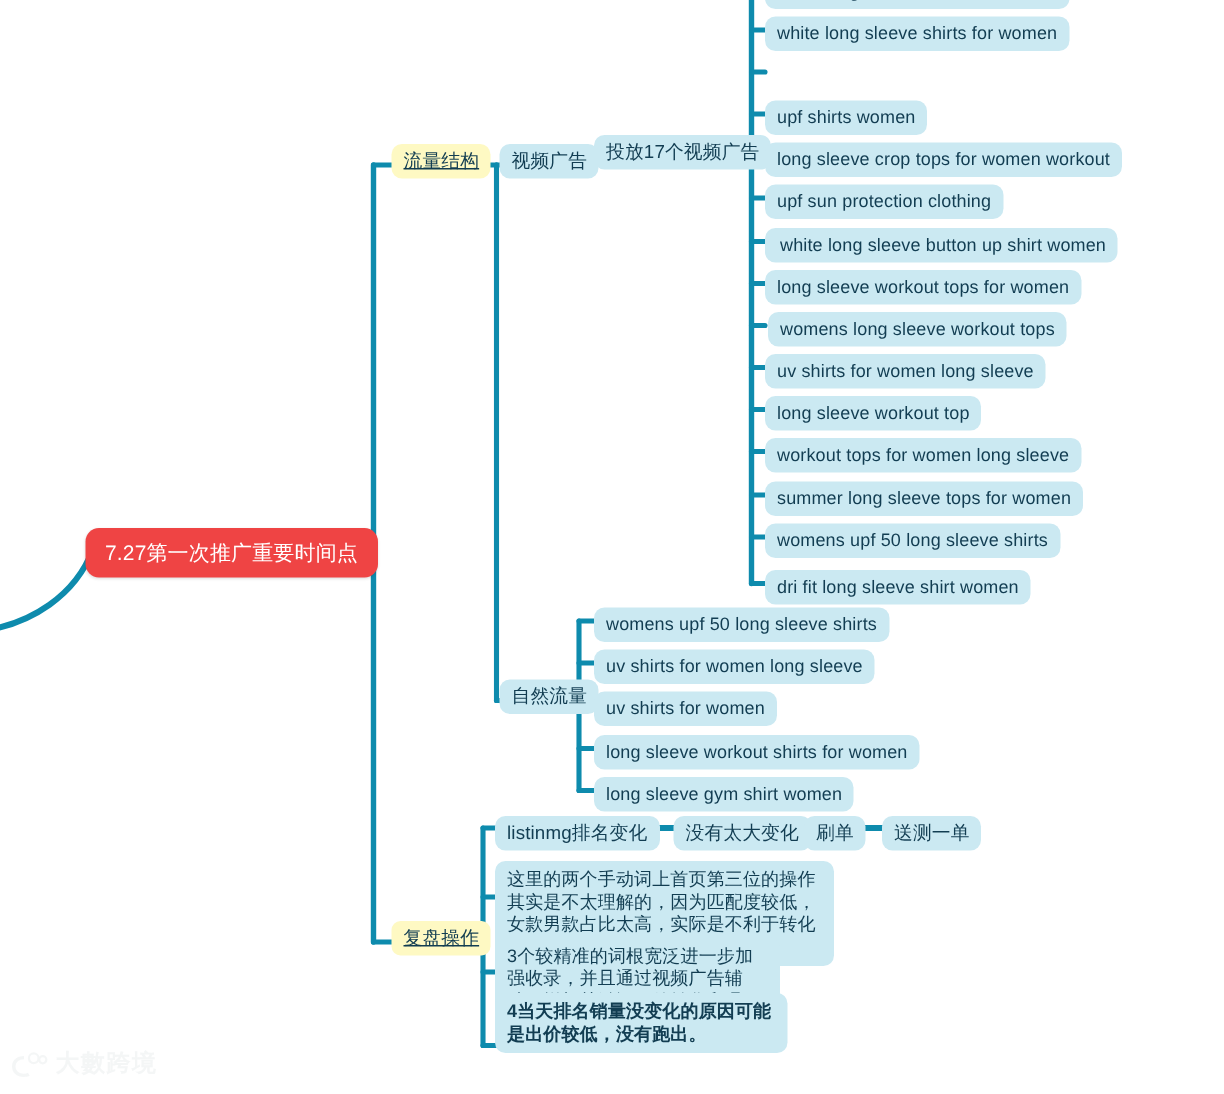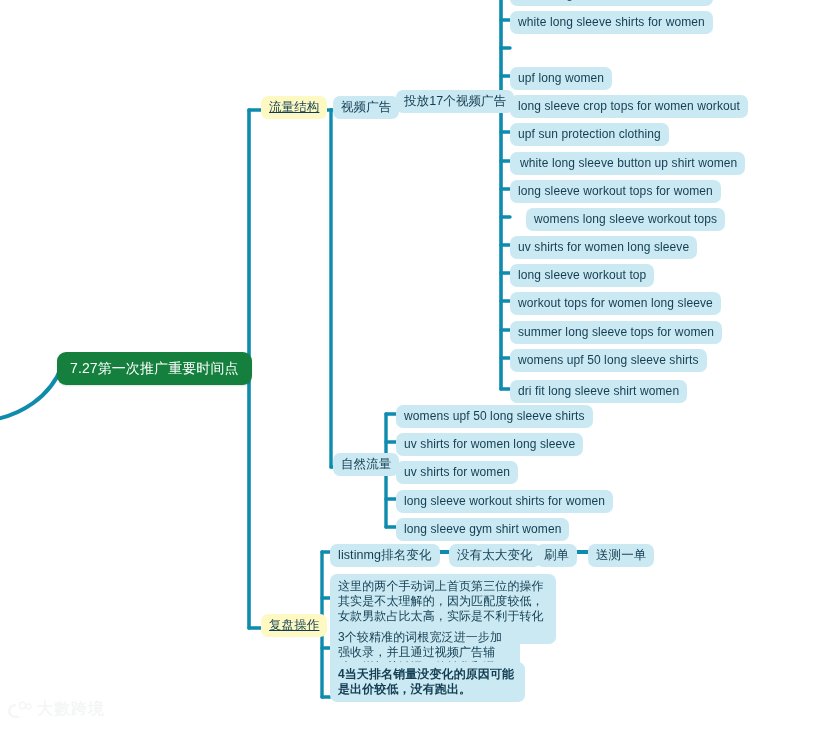--- a/index.html
+++ b/index.html
@@ -23,21 +23,21 @@
     letter-spacing:0.1px;
   }
   .node.cn{ font-size:12.5px; }
   .node.para{
     white-space:normal;
     line-height:15px;
     padding:5px 8px 5px 8px;
     font-size:12px;
   }
   .node.root{
-    background:#15803d;
+    background:#ef4444;
     color:#ffffff;
     font-size:14px;
     line-height:19px;
     padding:7px 13px;
     border-radius:9px;
     box-shadow:0 1px 2px rgba(0,0,0,.12);
   }
   .node.lvl2{ background:#fef9c3;text-decoration:underline; }
   .watermark{
     position:absolute;
@@ -109,36 +109,36 @@
       <path d="M 428 552 L 449 552" stroke-width="4"></path>
       <path d="M 514 552 L 536 552" stroke-width="4"></path>
       <path d="M 566 552 L 588 552" stroke-width="4"></path>
     </g>
   </svg>
 
   <div class="node root" style="left:57px;top:352px;">7.27第一次推广重要时间点</div>
 
   <div class="node cn lvl2" style="left:261px;top:96px;">流量结构</div>
 
-  <div class="node cn lvl2" style="left:261px;top:614px;">复盘操作</div>
+  <div class="node cn lvl2" style="left:261px;top:614px;border-radius:6px;">复盘操作</div>
 
   <div class="node cn" style="left:333px;top:96px;">视频广告</div>
 
   <div class="node cn" style="left:333px;top:453px;">自然流量</div>
 
   <div class="node cn" style="left:396px;top:90px;">投放17个视频广告</div>
 
   <div class="node" style="left:510px;top:-17px;">white long sleeve shirts for women</div>
   <div class="node" style="left:510px;top:11px;">white long sleeve shirts for women</div>
-  <div class="node" style="left:510px;top:67px;">upf long women</div>
+  <div class="node" style="left:510px;top:67px;">upf shirts women</div>
   <div class="node" style="left:510px;top:95px;">long sleeve crop tops for women workout</div>
   <div class="node" style="left:510px;top:123px;">upf sun protection clothing</div>
   <div class="node" style="left:510px;top:152px;padding-left:10px;">white long sleeve button up shirt women</div>
   <div class="node" style="left:510px;top:180px;">long sleeve workout tops for women</div>
-  <div class="node" style="left:526px;top:208px;">womens long sleeve workout tops</div>
+  <div class="node" style="left:512px;top:208px;">womens long sleeve workout tops</div>
   <div class="node" style="left:510px;top:236px;">uv shirts for women long sleeve</div>
   <div class="node" style="left:510px;top:264px;">long sleeve workout top</div>
   <div class="node" style="left:510px;top:292px;">workout tops for women long sleeve</div>
   <div class="node" style="left:510px;top:321px;">summer long sleeve tops for women</div>
   <div class="node" style="left:510px;top:349px;">womens upf 50 long sleeve shirts</div>
   <div class="node" style="left:510px;top:380px;">dri fit long sleeve shirt women</div>
 
   <div class="node" style="left:396px;top:405px;">womens upf 50 long sleeve shirts</div>
   <div class="node" style="left:396px;top:433px;">uv shirts for women long sleeve</div>
   <div class="node" style="left:396px;top:461px;">uv shirts for women</div>

